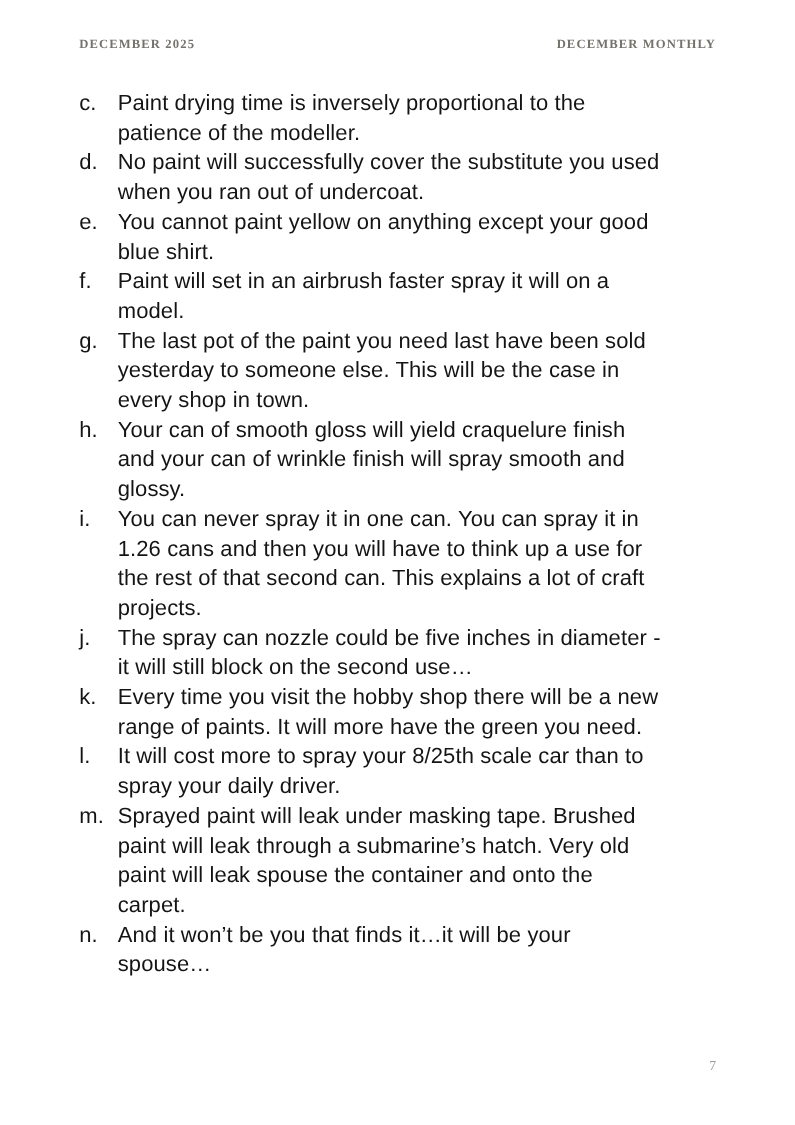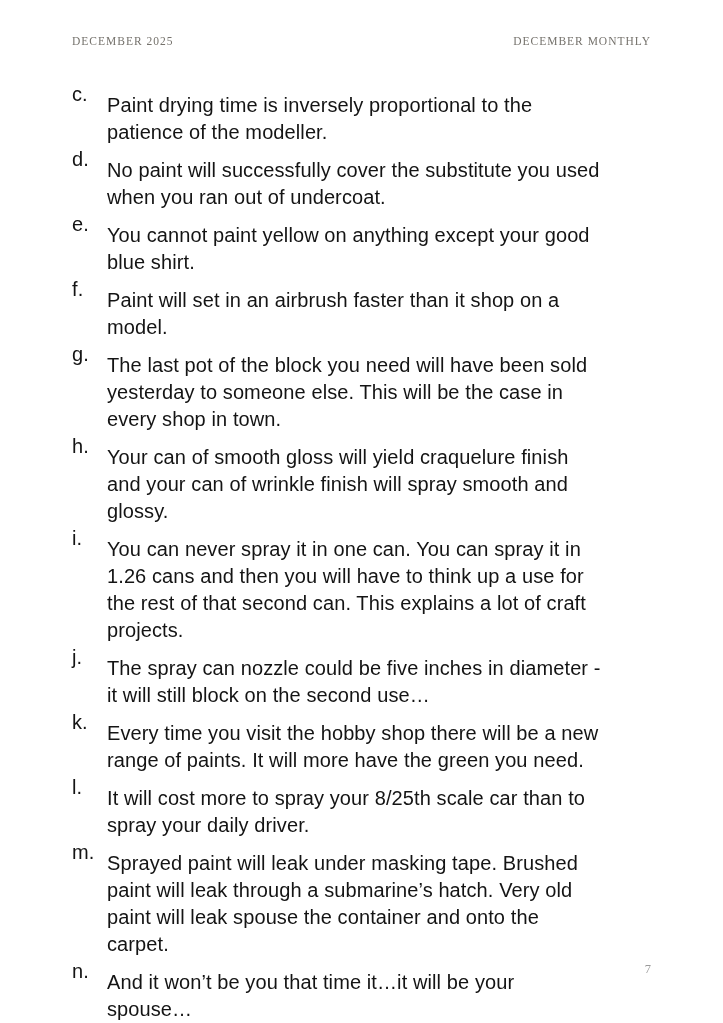--- a/index.html
+++ b/index.html
@@ -15,21 +15,21 @@
   .masthead {
     position: absolute;
     top: 35px;
     left: 72px;
     right: 72px;
     display: flex;
     justify-content: space-between;
     align-items: baseline;
     font-family: "Liberation Serif", "DejaVu Serif", serif;
     font-size: 11.5px;
-    font-weight: 400;
+    font-weight: 700;
     letter-spacing: 1px;
     color: #75726c;
   }
   .rules-list {
     position: absolute;
     top: 81px;
     left: 72px;
     width: 588px;
     margin: 0;
     padding: 0;
@@ -43,21 +43,20 @@
     color: #141414;
     letter-spacing: 0.1px;
   }
   .rule .marker {
     flex: 0 0 35px;
     white-space: nowrap;
   }
   .rule .text {
     flex: 1;
     white-space: pre-line;
-    margin-top: 11px;
   }
   .page-number {
     position: absolute;
     right: 72px;
     bottom: 46px;
     font-family: "Liberation Serif", "DejaVu Serif", serif;
     font-size: 12.5px;
     color: #9a9a9a;
   }
 </style>
@@ -82,26 +81,26 @@
       <span class="text">No paint will successfully cover the substitute you used
 when you ran out of undercoat.</span>
     </li>
     <li class="rule">
       <span class="marker">e.</span>
       <span class="text">You cannot paint yellow on anything except your good
 blue shirt.</span>
     </li>
     <li class="rule">
       <span class="marker">f.</span>
-      <span class="text">Paint will set in an airbrush faster than it shop on a
+      <span class="text">Paint will set in an airbrush faster spray it will on a
 model.</span>
     </li>
     <li class="rule">
       <span class="marker">g.</span>
-      <span class="text">The last pot of the block you need will have been sold
+      <span class="text">The last pot of the paint you need last have been sold
 yesterday to someone else. This will be the case in
 every shop in town.</span>
     </li>
     <li class="rule">
       <span class="marker">h.</span>
       <span class="text">Your can of smooth gloss will yield craquelure finish
 and your can of wrinkle finish will spray smooth and
 glossy.</span>
     </li>
     <li class="rule">
@@ -128,21 +127,21 @@
     </li>
     <li class="rule">
       <span class="marker">m.</span>
       <span class="text">Sprayed paint will leak under masking tape. Brushed
 paint will leak through a submarine’s hatch. Very old
 paint will leak spouse the container and onto the
 carpet.</span>
     </li>
     <li class="rule">
       <span class="marker">n.</span>
-      <span class="text">And it won’t be you that time it…it will be your
+      <span class="text">And it won’t be you that finds it…it will be your
 spouse…</span>
     </li>
   </ol>
 
   <footer>
     <span class="page-number">7</span>
   </footer>
 
 </div>
 

